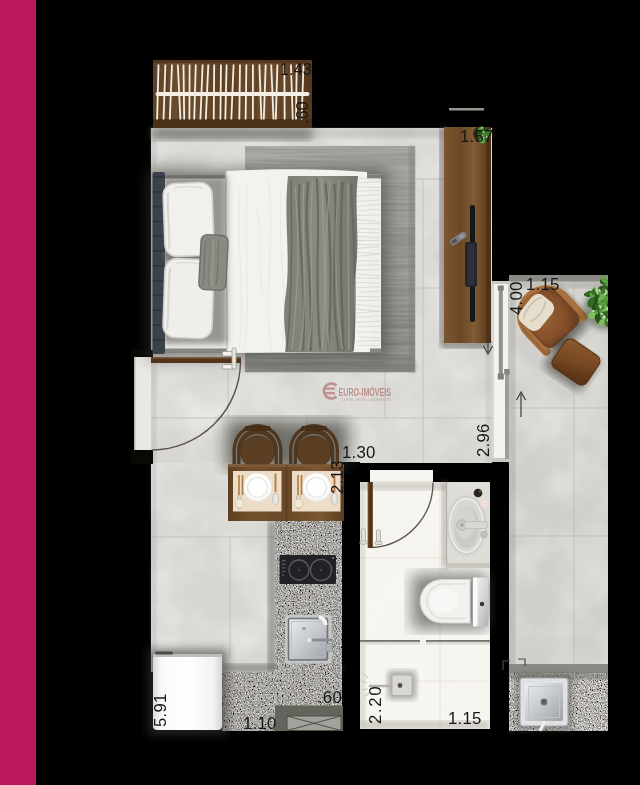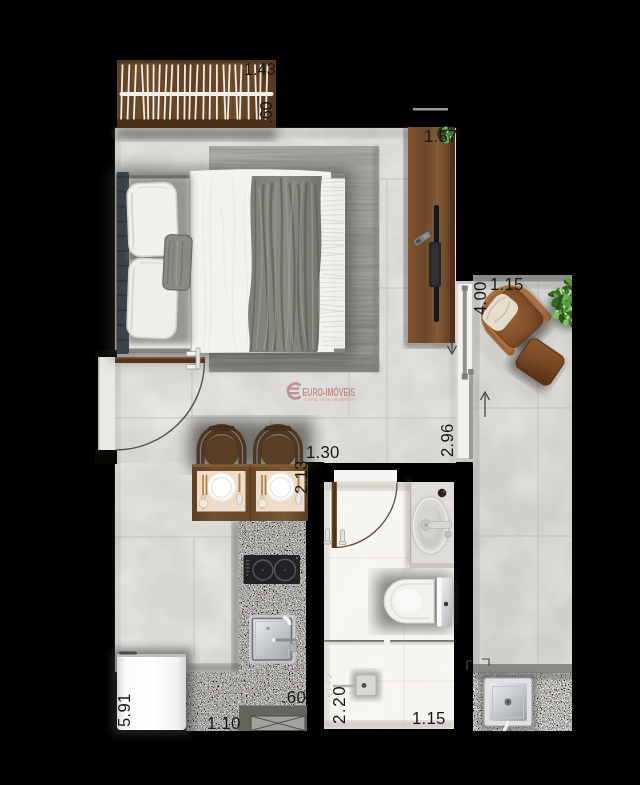--- a/index.html
+++ b/index.html
@@ -1,16 +1,16 @@
 <!DOCTYPE html>
 <html><head>
 <meta charset="utf-8">
 <style>
 html,body{margin:0;padding:0;background:#000;}
-#plan{position:relative;width:572px;height:785px;background:#be185d;overflow:hidden;}
+#plan{position:relative;width:572px;height:785px;background:#be185d;overflow:hidden;padding-left:36px;}
 svg{display:block;}
 text{font-family:"Liberation Sans",sans-serif;fill:#161615;}
 </style>
 </head>
 <body>
 <div id="plan">
 <svg width="640" height="785" viewBox="0 0 640 785">
 <defs>
 <filter id="b2">
           <feGaussianBlur stdDeviation="2"></feGaussianBlur>

